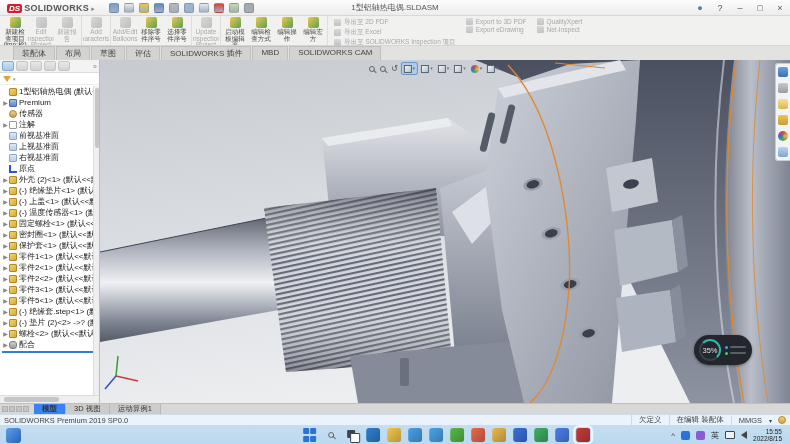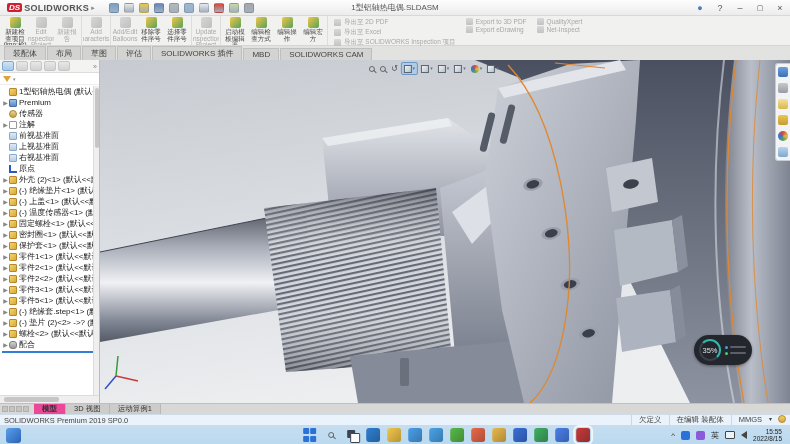--- a/index.html
+++ b/index.html
@@ -3,21 +3,21 @@
 <meta charset="utf-8">
 <style>
   html,body{margin:0;padding:0;width:790px;height:444px;overflow:hidden;
     font-family:"Liberation Sans","DejaVu Sans",sans-serif;font-size:9px;color:#333;
     -webkit-font-smoothing:antialiased;}
   *{box-sizing:border-box;}
 
   
   .titlebar{height:16px;background:linear-gradient(#fdfdfd,#ececec);display:flex;align-items:center;
     border-bottom:1px solid #d8d8d8;position:relative;padding:0 3px;}
-  .sw-logo{display:flex;align-items:center;gap:2px;padding:0 4px;}
+  .sw-logo{display:flex;align-items:flex-end;gap:2px;padding:0 4px;}
   .sw-logo .mark{background:#cf2030;color:#fff;font-weight:bold;font-style:italic;
     font-size:8px;padding:0 2px;border-radius:2px;}
   .sw-logo .word{font-weight:bold;color:#555;font-size:9px;letter-spacing:.3px;}
   .qa{display:flex;align-items:center;gap:5px;margin-left:10px;}
   .qa .qi{width:10px;height:10px;border-radius:2px;display:inline-block;}
   .tb-title{position:absolute;left:0;right:0;text-align:center;font-size:8px;color:#555;pointer-events:none;}
   .tb-right{margin-left:auto;display:flex;align-items:center;gap:6px;}
   .searchbox{display:flex;align-items:center;gap:3px;border:1px solid #c5c5c5;background:#fff;
     height:12px;padding:0 4px;width:120px;font-size:7.5px;color:#999;}
   .winbtn{width:14px;text-align:center;color:#555;font-size:9px;line-height:12px;}
@@ -32,21 +32,21 @@
   .bigbtn .ln{font-size:6.5px;line-height:6.5px;white-space:nowrap;color:#444;}
   .bigbtn.dis .ln{color:#aaa;}
   .mi{background:linear-gradient(135deg,#b9c6d4,#8fa3b5);}
   .mi.dis{background:linear-gradient(135deg,#d7d7d7,#bfbfbf);}
   .exports{display:flex;gap:10px;padding:2px 4px 0 6px;}
   .excol{display:flex;flex-direction:column;gap:1px;}
   .exbtn{display:flex;align-items:center;gap:3px;font-size:6.5px;color:#a8a8a8;white-space:nowrap;}
   .exbtn .xi{width:7px;height:7px;background:linear-gradient(#d9d9d9,#c2c2c2);border-radius:1px;flex:none;}
 
   
-  .tabrow{height:14px;background:#e2e2e1;display:flex;align-items:flex-end;padding-left:4px;}
+  .tabrow{height:14px;background:#e2e2e1;display:flex;padding-left:13px;}
   .dtab{padding:1px 8px 1px;font-size:8px;color:#444;background:#d3d3d2;border:1px solid #bfbfbf;
     border-bottom:none;margin-right:1px;white-space:nowrap;}
   .dtab.active{background:#fff;color:#222;position:relative;top:1px;padding-bottom:2px;}
 
   
   .main{display:flex;height:343px;}
 
   
   .tree{width:100px;background:#fff;border-right:1px solid #b9bcc0;position:relative;
     display:flex;flex-direction:column;font-size:8px;}
@@ -101,26 +101,26 @@
   .zb-rows{display:flex;flex-direction:column;gap:3px;}
   .zb-row{display:flex;align-items:center;gap:2px;}
   .zb-dot{width:3px;height:3px;border-radius:50%;}
   .zb-bar{width:16px;height:2px;background:#5a5f68;border-radius:1px;}
 
   
   .modeltabs{height:11px;background:#d8d8d7;display:flex;align-items:stretch;border-top:1px solid #bfbfbf;font-size:7.5px;}
   .mnav{width:34px;display:flex;align-items:center;gap:1px;padding-left:2px;}
   .mnav i{width:6px;height:6px;background:#c4c4c4;border:1px solid #b0b0b0;}
   .mtab{padding:0 8px;display:flex;align-items:center;background:#cccccb;border-right:1px solid #b8b8b8;color:#333;white-space:nowrap;}
-  .mtab.active{background:#ec4899;font-weight:bold;}
+  .mtab.active{background:#3b82f6;font-weight:bold;}
 
   
   .statusbar{height:11px;background:#eaf3fb;border-top:1px solid #cfdce8;display:flex;align-items:center;
     font-size:7.5px;color:#444;padding:0 4px;}
-  .statusbar .right{margin-left:auto;display:flex;}
+  .statusbar .right{margin-left:auto;display:flex;align-items:center;}
   .statusbar .sitem{padding:0 7px;border-left:1px solid #ccd8e4;white-space:nowrap;}
   .statusbar .tag{width:8px;height:8px;border-radius:50%;background:linear-gradient(#f0d06a,#d8a83a);margin-left:6px;border:1px solid #b8882a;}
 
   
   .taskbar{height:20px;background:linear-gradient(#c6ddf0,#badaef);display:flex;align-items:center;position:relative;}
   .tb-widgets{margin-left:6px;width:15px;height:15px;border-radius:3px;
     background:linear-gradient(135deg,#5aa0e8,#2a62b8);}
   .tb-center{position:absolute;left:50%;transform:translateX(-32%);display:flex;align-items:center;gap:7px;}
   .tbi{width:14px;height:14px;border-radius:3px;position:relative;}
   .tbi.active-app{outline:2px solid rgba(255,255,255,.75);outline-offset:1px;}

